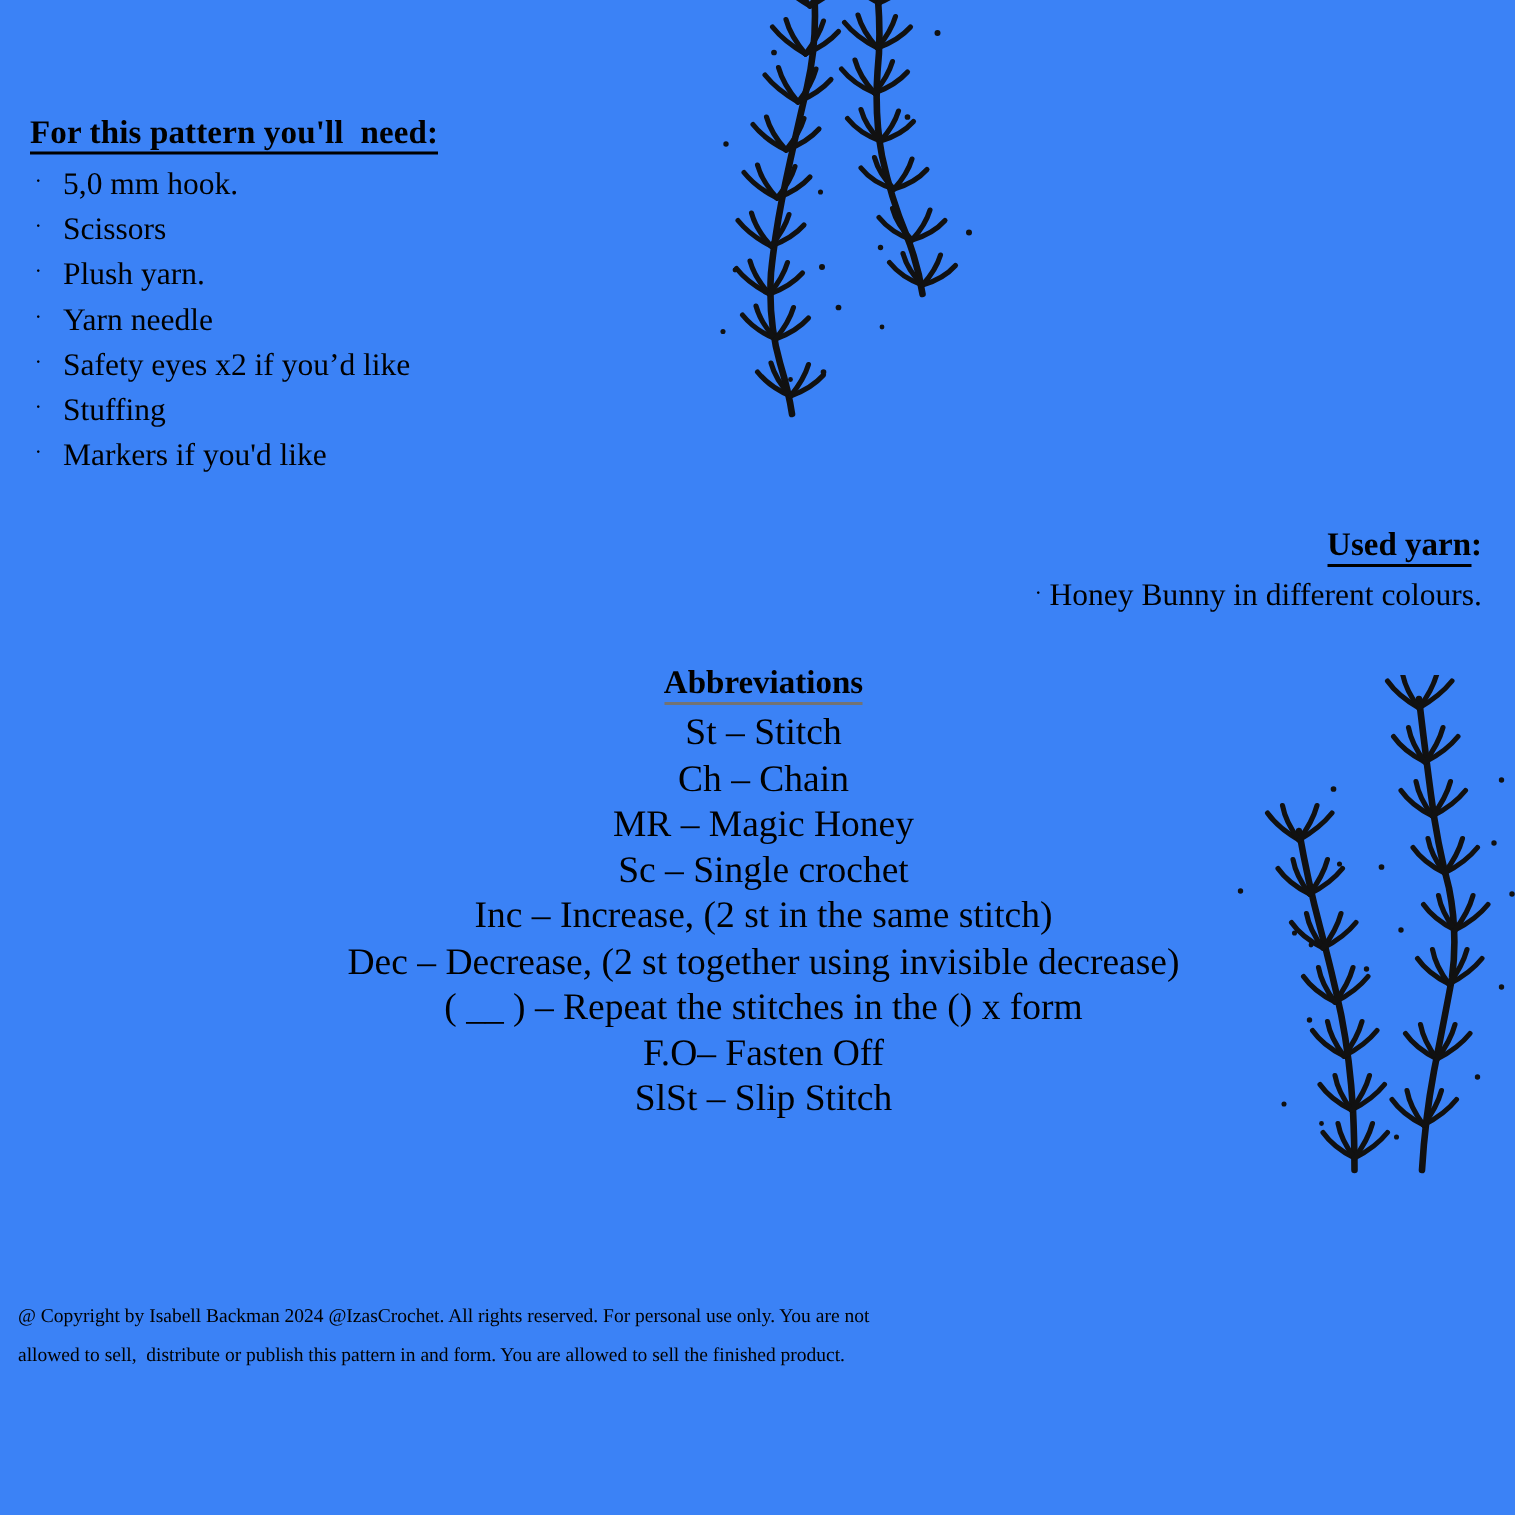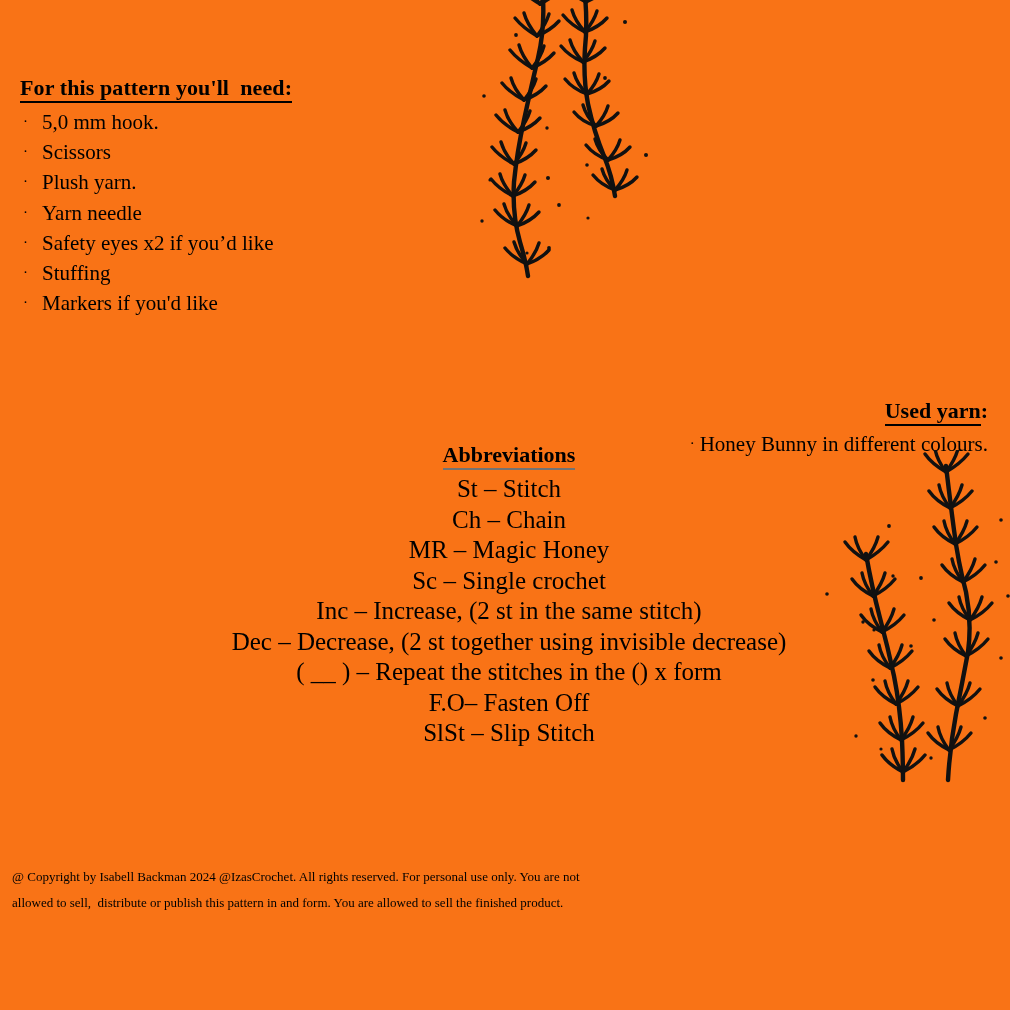--- a/index.html
+++ b/index.html
@@ -4,21 +4,21 @@
 <style>
   html, body {
     margin: 0;
     padding: 0;
     background: #ffffff;
   }
   #page {
     position: relative;
     width: 1010px;
     height: 1010px;
-    background: #f97316;
+    background: #3b82f6;
     overflow: hidden;
     font-family: "Liberation Serif", "DejaVu Serif", serif;
     color: #000000;
     -webkit-font-smoothing: antialiased;
   }
 
   
   #materials {
     position: absolute;
     left: 20px;
@@ -61,21 +61,20 @@
     position: absolute;
     right: 22px;
     top: 350px;
     text-align: right;
   }
   #used-yarn .heading {
     font-size: 22px;
     font-weight: bold;
     line-height: 1.15;
     white-space: pre;
-    margin-top: 48px;
   }
   #used-yarn .heading .ul {
     border-bottom: 2px solid #000;
     padding-bottom: 1px;
   }
   #used-yarn .entry {
     font-size: 21px;
     line-height: 1.45;
     margin-top: 6px;
     white-space: nowrap;

